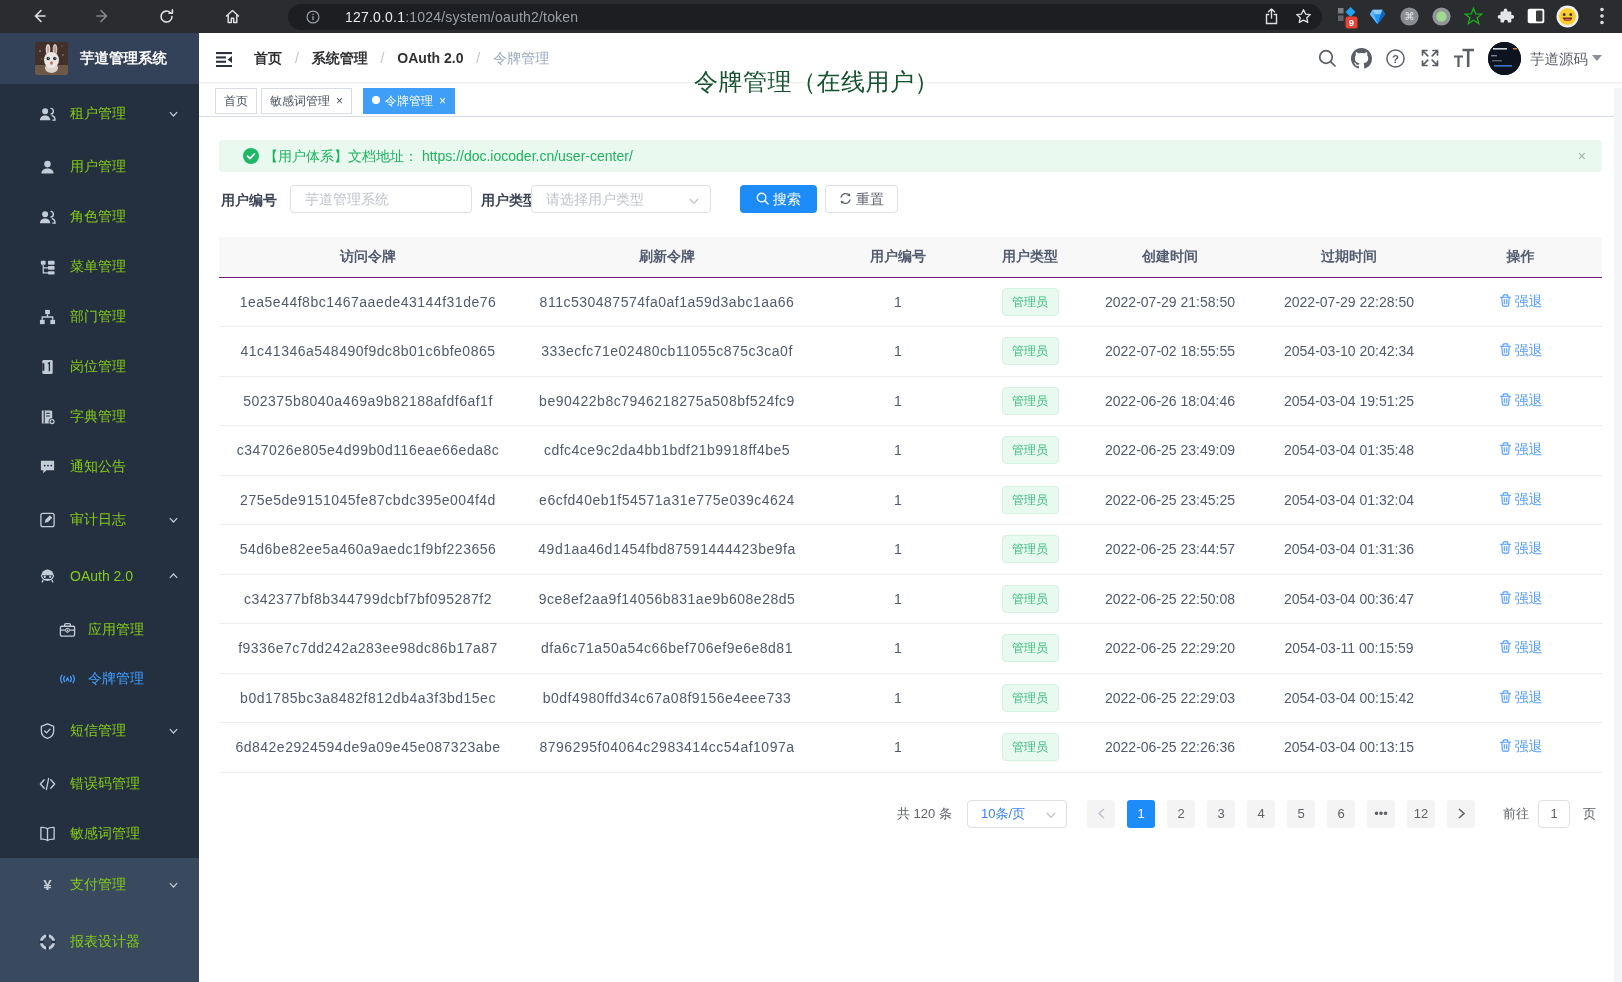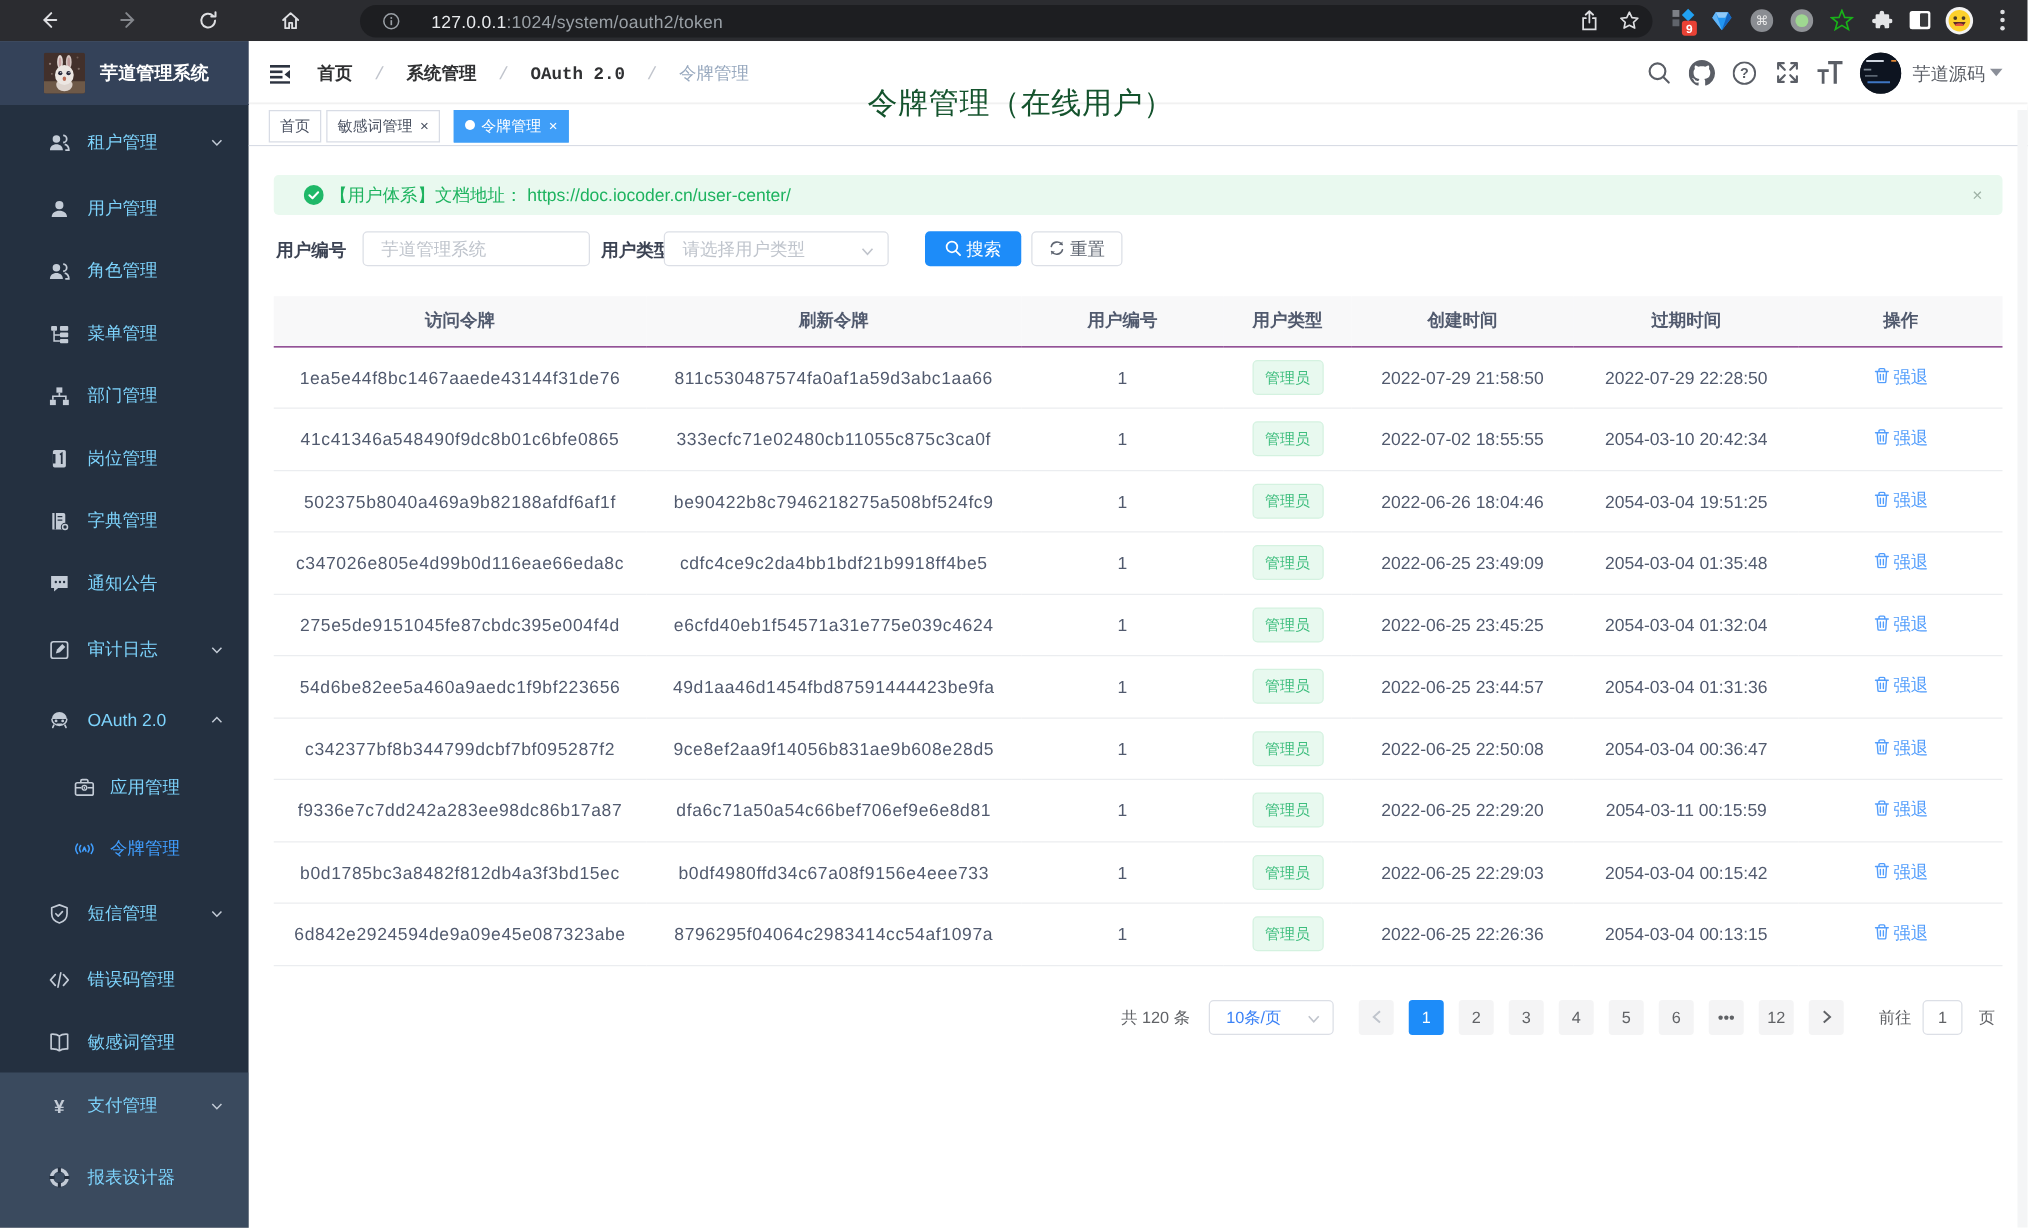--- a/index.html
+++ b/index.html
@@ -18,32 +18,32 @@
 
 
 #app { position:absolute; left:0; top:33px; width:1622px; height:949px; background:#fff; }
 
 
 #sidebar { position:absolute; left:0; top:0; width:199px; height:949px; background:#243040; }
 #sidebar .lower { position:absolute; left:0; top:825px; width:199px; height:124px; background:#3a4a5e; }
 #logo { position:absolute; left:0; top:0; width:199px; height:51px; background:#344259;text-align:center; }
 #logo .limg { position:absolute; left:35px; top:9px; width:33px; height:33px; border-radius:2px; overflow:hidden; }
 #logo .ltxt { position:absolute; left:80px; top:16px; color:#fff; font-size:14.5px; font-weight:bold; }
-.mi { position:absolute; left:0; width:199px; height:50px; color:#7dd3fc; font-size:14px; }
+.mi { position:absolute; left:0; width:199px; height:50px; color:#84cc16; font-size:14px; }
 .mi .ic { position:absolute; left:39px; top:50%; transform:translateY(-50%); width:17px; height:17px; }
 .mi .tx { position:absolute; left:70px; top:50%; transform:translateY(-50%); white-space:nowrap; }
 .mi .ar { position:absolute; right:20px; top:50%; transform:translateY(-50%); width:11px; height:11px; }
 .mi.sub .ic { left:59px; }
 .mi.sub .tx { left:88px; }
 .mi.active { color:#409eff; }
 
 
 #navbar { position:absolute; left:199px; top:0; width:1423px; height:50px; background:#fff; border-bottom:1px solid #f0f0f0; }
 #hamb { position:absolute; left:17px; top:19px; }
-#crumb { position:absolute; left:55px; top:17px; font-size:14px; color:#303133; font-weight:bold;font-family:Liberation Mono, monospace; }
+#crumb { position:absolute; left:55px; top:17px; font-size:14px; color:#303133; font-weight:bold; }
 #crumb span.sep { color:#c0c4cc; margin:0 9px; font-weight:400; }
 #crumb span.last { color:#97a8be; font-weight:400; }
 .nav-r { position:absolute; }
 #avatar { position:absolute; left:1289px; top:9px; width:33px; height:33px; border-radius:50%; background:#10161f; overflow:hidden; }
 #uname { position:absolute; left:1331px; top:17px; font-size:14.5px; color:#5a5e66; }
 #ucaret { position:absolute; left:1393px; top:22px; width:0; height:0; border-left:5px solid transparent; border-right:5px solid transparent; border-top:6px solid #8b8f99; }
 
 
 #tabbar { position:absolute; left:199px; top:51px; width:1423px; height:33px; background:#fff; border-bottom:1px solid #d8dce5; box-shadow:0 1px 3px 0 rgba(0,0,0,.08); }
 .tag-item { position:absolute; top:4px; height:26px; line-height:25px; border:1px solid #d8dce5; background:#fff; color:#495060; font-size:12px; padding:0 8px; }

